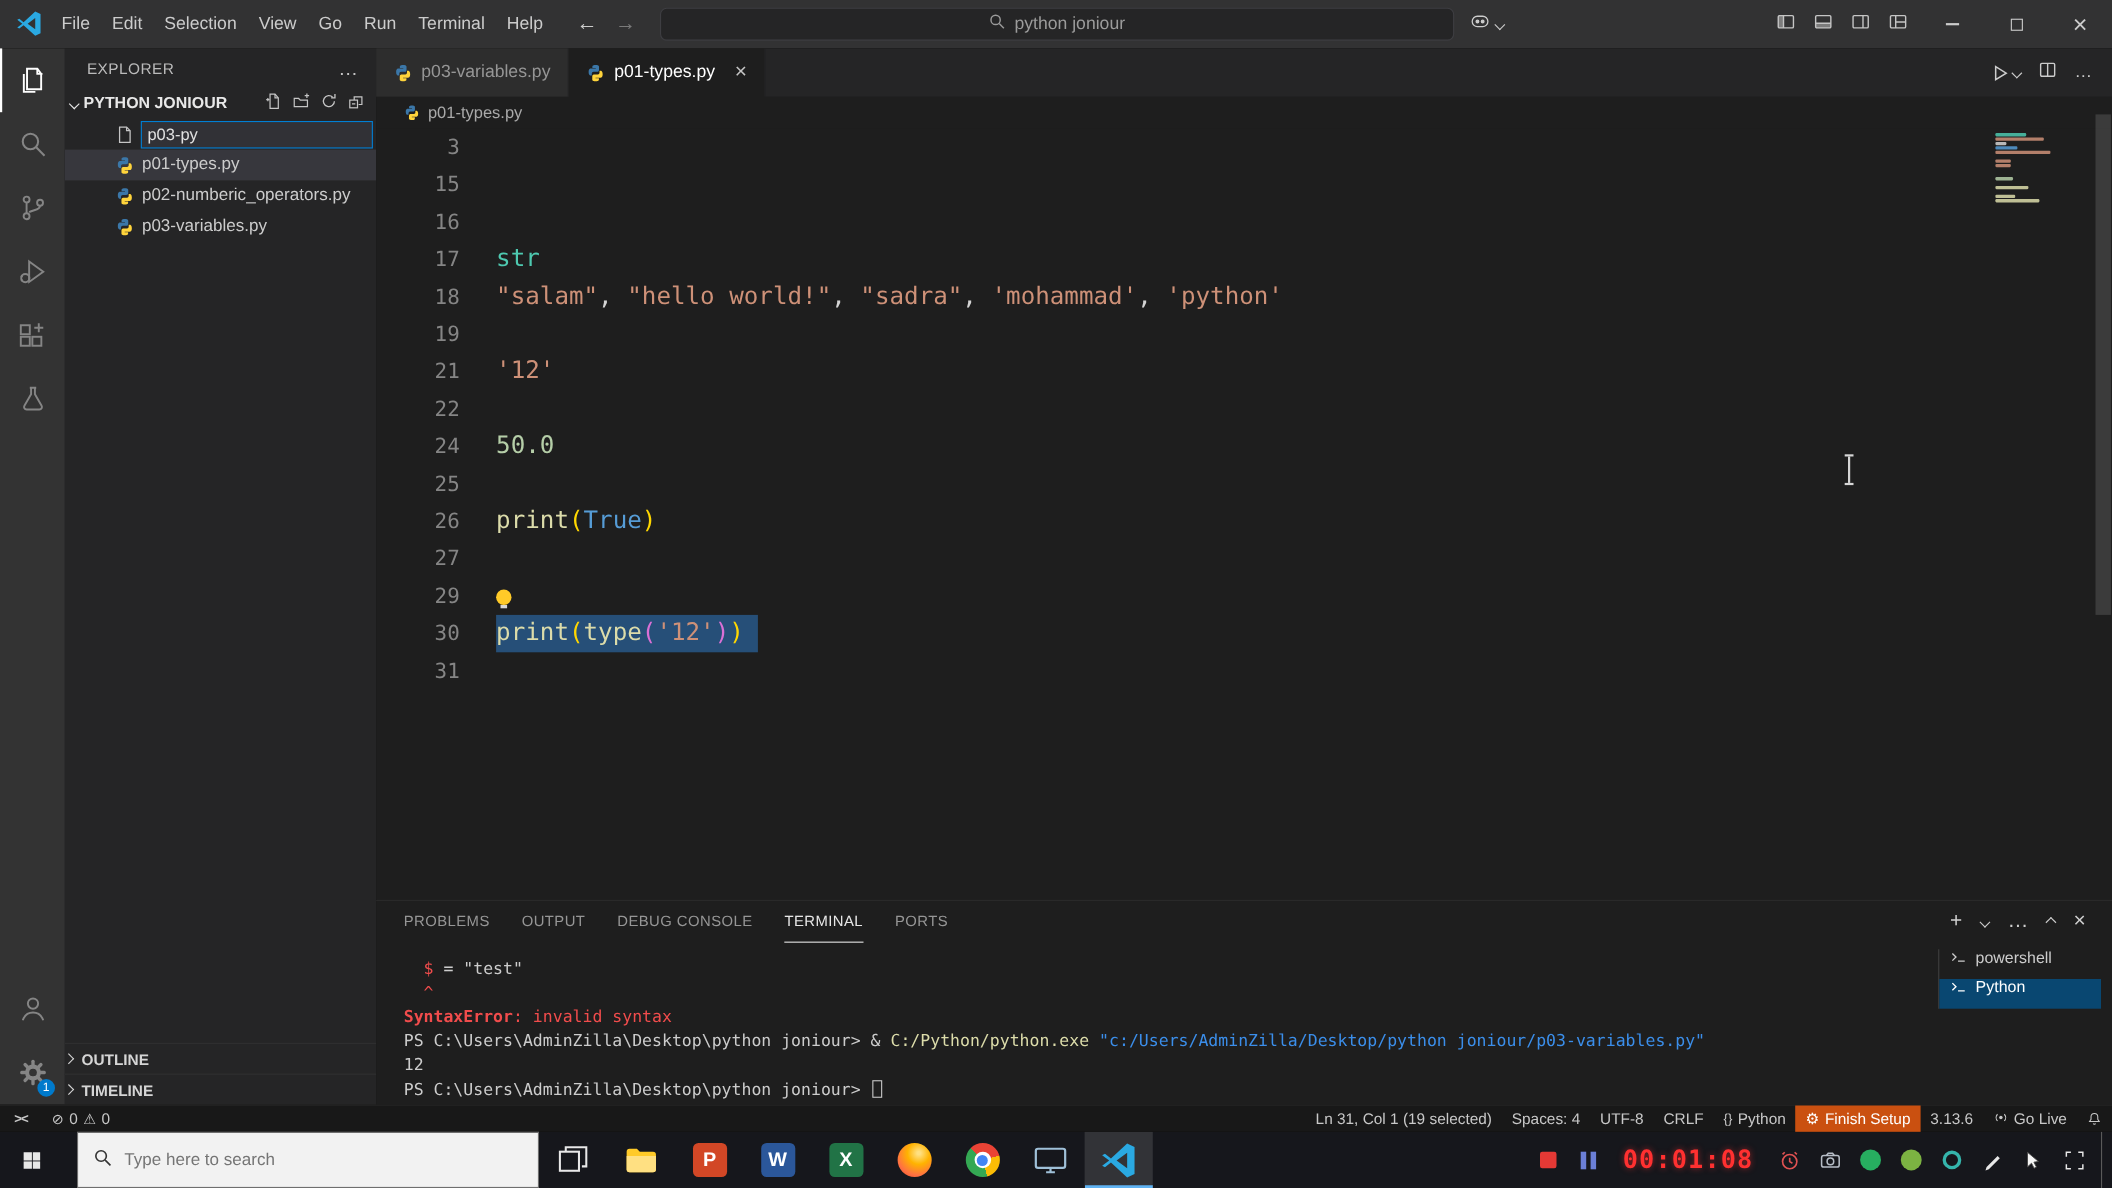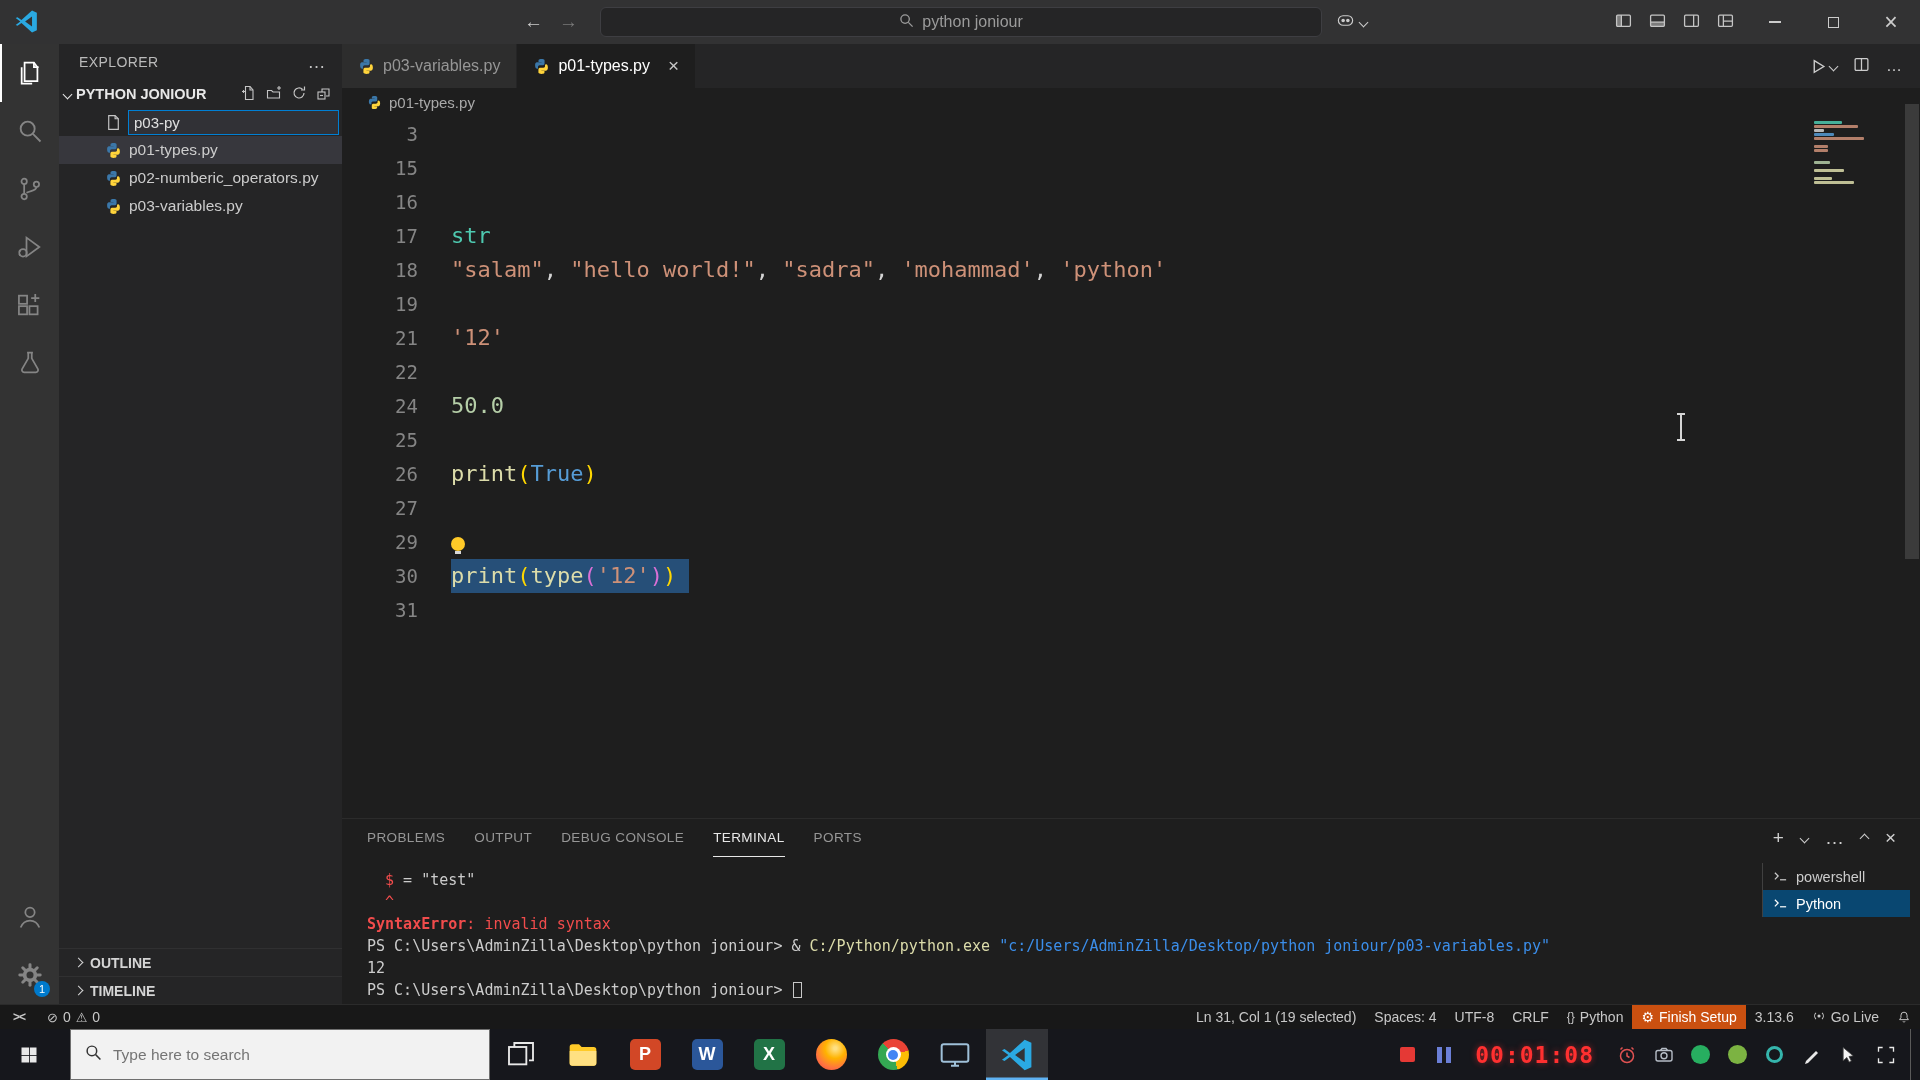--- a/index.html
+++ b/index.html
@@ -46,21 +46,21 @@
 .sb-actions{margin-left:auto;display:flex;gap:9px;color:#c5c5c5}
 .sb-actions svg{width:16px;height:16px}
 .rename-row{height:28px;display:flex;align-items:center;padding-left:46px;gap:6px}
 .rename-input{flex:1;margin-right:5px;height:25px;background:#313136;border:1px solid #007fd4;color:#e0e0e0;font-size:15px;font-family:inherit;padding:0 5px;outline:none}
 .file-row{height:28px;display:flex;align-items:center;padding-left:46px;gap:7px;font-size:15.5px;color:#cccccc}
 .file-row.active{background:#37373d}
 .fico{width:17px;height:17px;flex:none;display:inline-flex}
 .fico svg{width:100%;height:100%}
 .fico.sm{width:15px;height:15px}
 .sb-bottom{margin-top:auto}
-.sb-group{height:28px;display:flex;align-items:center;gap:8px;padding-left:16px;border-top:1px solid #303031;font-weight:bold;font-size:14px;color:#d5d5d5}
+.sb-group{height:28px;display:flex;align-items:center;gap:8px;padding-left:0;border-top:1px solid #303031;font-weight:bold;font-size:14px;color:#d5d5d5}
 
 
 .editor-col{flex:1;display:flex;flex-direction:column;position:relative;background:#1e1e1e;min-width:0}
 .tabbar{height:44px;background:#252526;display:flex;align-items:stretch;flex:none}
 .tabs{display:flex}
 .tab{display:flex;align-items:center;gap:8px;padding:0 16px;font-size:16px;background:#2d2d2d;color:#969696;border-right:1px solid #252526}
 .tab.active{background:#1e1e1e;color:#ffffff}
 .tclose{font-size:19px;margin-left:10px;color:#c5c5c5}
 .tab-actions{margin-left:auto;display:flex;align-items:center;gap:16px;padding-right:18px;color:#cccccc}
 .tab-actions svg{width:17px;height:17px}
@@ -87,21 +87,21 @@
 .panel-header{height:38px;display:flex;align-items:center;padding-left:25px}
 .p-tab{margin-right:29px;font-size:13.5px;letter-spacing:.4px;color:#969696;height:38px;display:flex;align-items:center;border-bottom:1px solid transparent}
 .p-tab.active{color:#e7e7e7;border-bottom-color:#e7e7e7}
 .p-actions{position:absolute;right:24px;top:0;height:38px;display:flex;align-items:center;gap:17px;color:#cfcfcf;font-size:19px}
 .term-body{position:absolute;left:25px;top:50px;right:170px;bottom:2px;font:15px/22px "DejaVu Sans Mono",monospace;color:#cccccc;white-space:pre;overflow:hidden}
 .tl{height:22px}
 .term-pl{color:#cccccc}.term-err{color:#f14c4c}.term-errb{color:#f14c4c;font-weight:bold}
 .term-cmd{color:#dcdcaa}.term-path{color:#3b8eea}
 .tcursor{display:inline-block;width:9px;height:16px;border:1px solid #c8c8c8;vertical-align:-3px;margin-left:2px}
 .term-side{position:absolute;right:10px;top:44px;width:148px;border-left:1px solid #404040;display:flex;flex-direction:column}
-.trow{height:27px;display:flex;align-items:center;gap:8px;padding-left:10px;font-size:14.5px;color:#cccccc}
+.trow{height:27px;display:flex;gap:8px;padding-left:10px;font-size:14.5px;color:#cccccc}
 .trow.active{background:#094771;color:#ffffff}
 .tico{display:inline-flex}.tico svg{width:15px;height:15px}
 
 
 .statusbar{height:25px;background:#181818;border-top:1px solid #2b2b2b;display:flex;align-items:center;color:#c8c8c8;font-size:14px;flex:none}
 .st-item{padding:0 9px;display:flex;align-items:center;gap:5px;height:100%}
 .st-remote{width:38px;justify-content:center;font-weight:bold;font-size:12px;letter-spacing:-1px}
 .st-sym{font-size:13px}
 .st-right{margin-left:auto;display:flex;height:100%}
 .st-setup{background:#ca5010;color:#ffffff}
@@ -139,20 +139,30 @@
 <body>
 
 <div class="app">
 
   <div class="titlebar">
     <div class="vsc-logo">
       <svg viewBox="0 0 100 100">
           <path fill="#2aa9e2" d="M74 2 28 44 11 31 3 35l20 15L3 65l8 4 17-13 46 42 21-10V12L74 2zm0 26v44L44 50l30-22z"></path>
         </svg>
     </div>
+    <div class="menus">
+        <div class="menu-item">File</div>
+        <div class="menu-item">Edit</div>
+        <div class="menu-item">Selection</div>
+        <div class="menu-item">View</div>
+        <div class="menu-item">Go</div>
+        <div class="menu-item">Run</div>
+        <div class="menu-item">Terminal</div>
+        <div class="menu-item">Help</div>
+      </div>
     <div class="t-arrows">
       <span class="t-arrow">←</span>
       <span class="t-arrow fwd">→</span>
     </div>
     <div class="t-search">
       <span><svg viewBox="0 0 16 16" fill="none" stroke="currentColor" stroke-width="1.4">
             <circle cx="6.5" cy="6.5" r="4.5"></circle>
             <path d="M10 10l4.5 4.5"></path>
           </svg></span>
       <span>python joniour</span>

